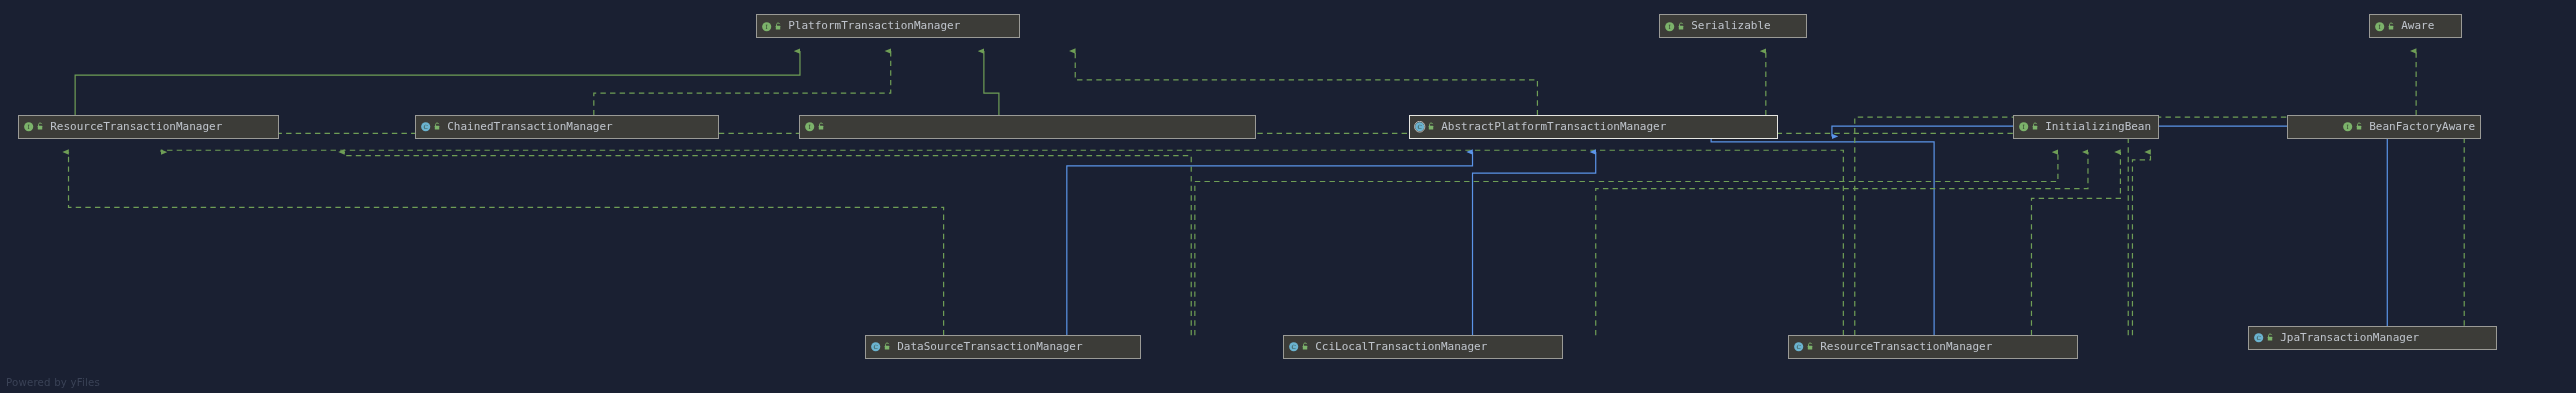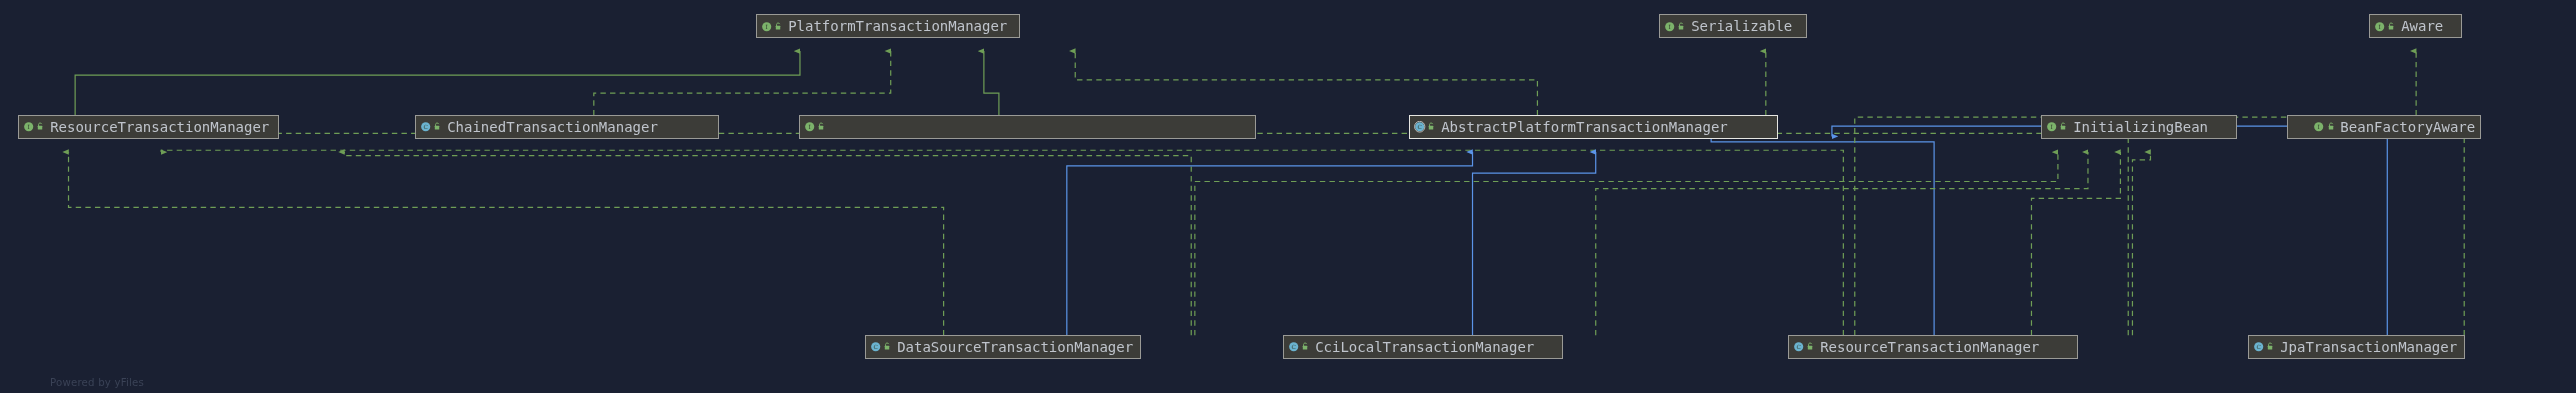--- a/index.html
+++ b/index.html
@@ -56,35 +56,34 @@
     margin-right: 1.8px;
   }
   .lock-icon {
     width: 8.4px;
     height: 9px;
     flex: 0 0 auto;
   }
   .node-label {
     color: #bfc4cc;
     font-family: "DejaVu Sans Mono", monospace;
-    font-size: 14px;
+    font-size: 11px;
     line-height: 14.4px;
     letter-spacing: 0px;
     flex: 0 0 auto;
   }
   #watermark {
     position: absolute;
     left: 6px;
     bottom: 4.8px;
     color: #3a4256;
     font-family: "DejaVu Sans", sans-serif;
     font-size: 10.2px;
     letter-spacing: 0.2px;
     user-select: none;
-    margin-left: 44px;
   }
 </style>
 </head>
 <body>
 
 <div id="diagram-root">
 
   <svg class="graph-layer" id="edge-layer" viewBox="0 0 4286 654" preserveAspectRatio="none" aria-hidden="true">
       <defs>
         <marker id="arrow-green" viewBox="0 0 10 12" refX="5" refY="11.4" markerWidth="9" markerHeight="11" orient="auto-start-reverse" markerUnits="userSpaceOnUse">
@@ -201,21 +200,21 @@
               <ellipse cx="9.5" cy="9.5" rx="8.6" ry="9" fill="none" stroke="#d8d8d4" stroke-width="1.3"></ellipse>
               <text x="9.5" y="13.4" text-anchor="middle" font-family="DejaVu Serif, serif" font-size="9.5" fill="#2d3a2a">C</text>
             </svg></span>
           <span class="lock-icon"><svg viewBox="0 0 14 15" width="8.4" height="9">
               <path d="M4.3 6.2 V4.0 a2.7 2.7 0 0 1 5.0 -1.1" fill="none" stroke="#7cb36b" stroke-width="1.6" stroke-linecap="round"></path>
               <rect x="3.0" y="6.3" width="7.4" height="6.4" rx="0.7" fill="#7cb36b"></rect>
             </svg></span>
         </span>
         <span class="node-label">AbstractPlatformTransactionManager</span>
       </div>
-      <div class="node-box" style="left: 2013px; top: 115px; width: 196px; margin-left: 28px;">
+      <div class="node-box" style="left: 2013px; top: 115px; width: 146px;">
         <span class="node-icon-stack">
           <span class="type-icon"><svg viewBox="0 0 19 19" width="11.4" height="11.4">
               <circle cx="9.5" cy="9.5" r="7.6" fill="#7cb36b"></circle>
               <text x="9.5" y="13.4" text-anchor="middle" font-family="DejaVu Serif, serif" font-size="9.5" fill="#2d3a2a">I</text>
             </svg></span>
           <span class="lock-icon"><svg viewBox="0 0 14 15" width="8.4" height="9">
               <path d="M4.3 6.2 V4.0 a2.7 2.7 0 0 1 5.0 -1.1" fill="none" stroke="#7cb36b" stroke-width="1.6" stroke-linecap="round"></path>
               <rect x="3.0" y="6.3" width="7.4" height="6.4" rx="0.7" fill="#7cb36b"></rect>
             </svg></span>
         </span>
@@ -266,21 +265,21 @@
               <circle cx="9.5" cy="9.5" r="7.6" fill="#6bb3cf"></circle>
               <text x="9.5" y="13.4" text-anchor="middle" font-family="DejaVu Serif, serif" font-size="9.5" fill="#2d3a2a">C</text>
             </svg></span>
           <span class="lock-icon"><svg viewBox="0 0 14 15" width="8.4" height="9">
               <path d="M4.3 6.2 V4.0 a2.7 2.7 0 0 1 5.0 -1.1" fill="none" stroke="#7cb36b" stroke-width="1.6" stroke-linecap="round"></path>
               <rect x="3.0" y="6.3" width="7.4" height="6.4" rx="0.7" fill="#7cb36b"></rect>
             </svg></span>
         </span>
         <span class="node-label">ResourceTransactionManager</span>
       </div>
-      <div class="node-box" style="left: 2248px; top: 335px; width: 217px;">
+      <div class="node-box" style="left: 2248px; top: 326px; width: 249px;">
         <span class="node-icon-stack">
           <span class="type-icon"><svg viewBox="0 0 19 19" width="11.4" height="11.4">
               <circle cx="9.5" cy="9.5" r="7.6" fill="#6bb3cf"></circle>
               <text x="9.5" y="13.4" text-anchor="middle" font-family="DejaVu Serif, serif" font-size="9.5" fill="#2d3a2a">C</text>
             </svg></span>
           <span class="lock-icon"><svg viewBox="0 0 14 15" width="8.4" height="9">
               <path d="M4.3 6.2 V4.0 a2.7 2.7 0 0 1 5.0 -1.1" fill="none" stroke="#7cb36b" stroke-width="1.6" stroke-linecap="round"></path>
               <rect x="3.0" y="6.3" width="7.4" height="6.4" rx="0.7" fill="#7cb36b"></rect>
             </svg></span>
         </span>

